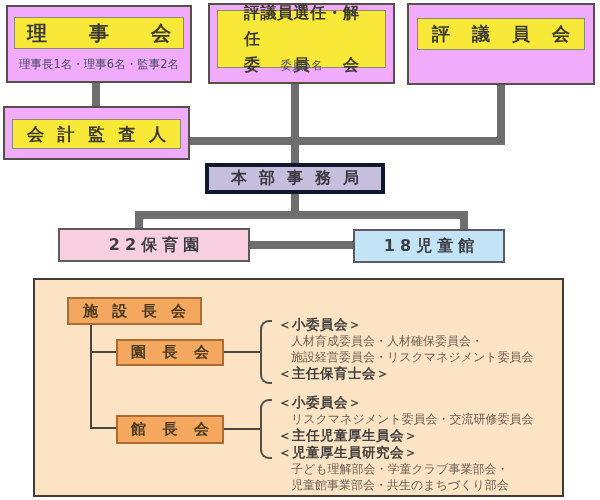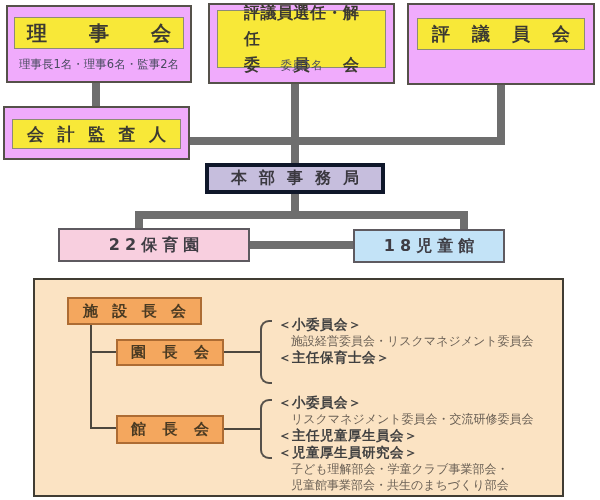--- a/index.html
+++ b/index.html
@@ -97,20 +97,21 @@
     <div class="thin-line" style="left:55px;top:147px;width:26px;height:2px;"></div>
 
     <div class="orange-box" style="left:81px;top:59px;width:108px;height:27px;padding:0 13px;">
       <div class="jtext">園長会</div>
     </div>
     <div class="thin-line" style="left:189px;top:71px;width:37px;height:2px;"></div>
     <div class="brace" style="left:225px;top:40px;height:64px;"></div>
 
     <div class="tblock" style="left:243px;top:36px;">
       <div class="heading">＜小委員会＞</div>
+      <div class="item">人材育成委員会・人材確保委員会・</div>
       <div class="item">施設経営委員会・リスクマネジメント委員会</div>
       <div class="heading">＜主任保育士会＞</div>
     </div>
 
     <div class="orange-box" style="left:81px;top:135px;width:108px;height:29px;padding:0 13px;">
       <div class="jtext">館長会</div>
     </div>
     <div class="thin-line" style="left:189px;top:148px;width:37px;height:2px;"></div>
     <div class="brace" style="left:225px;top:119px;height:60px;"></div>
 

